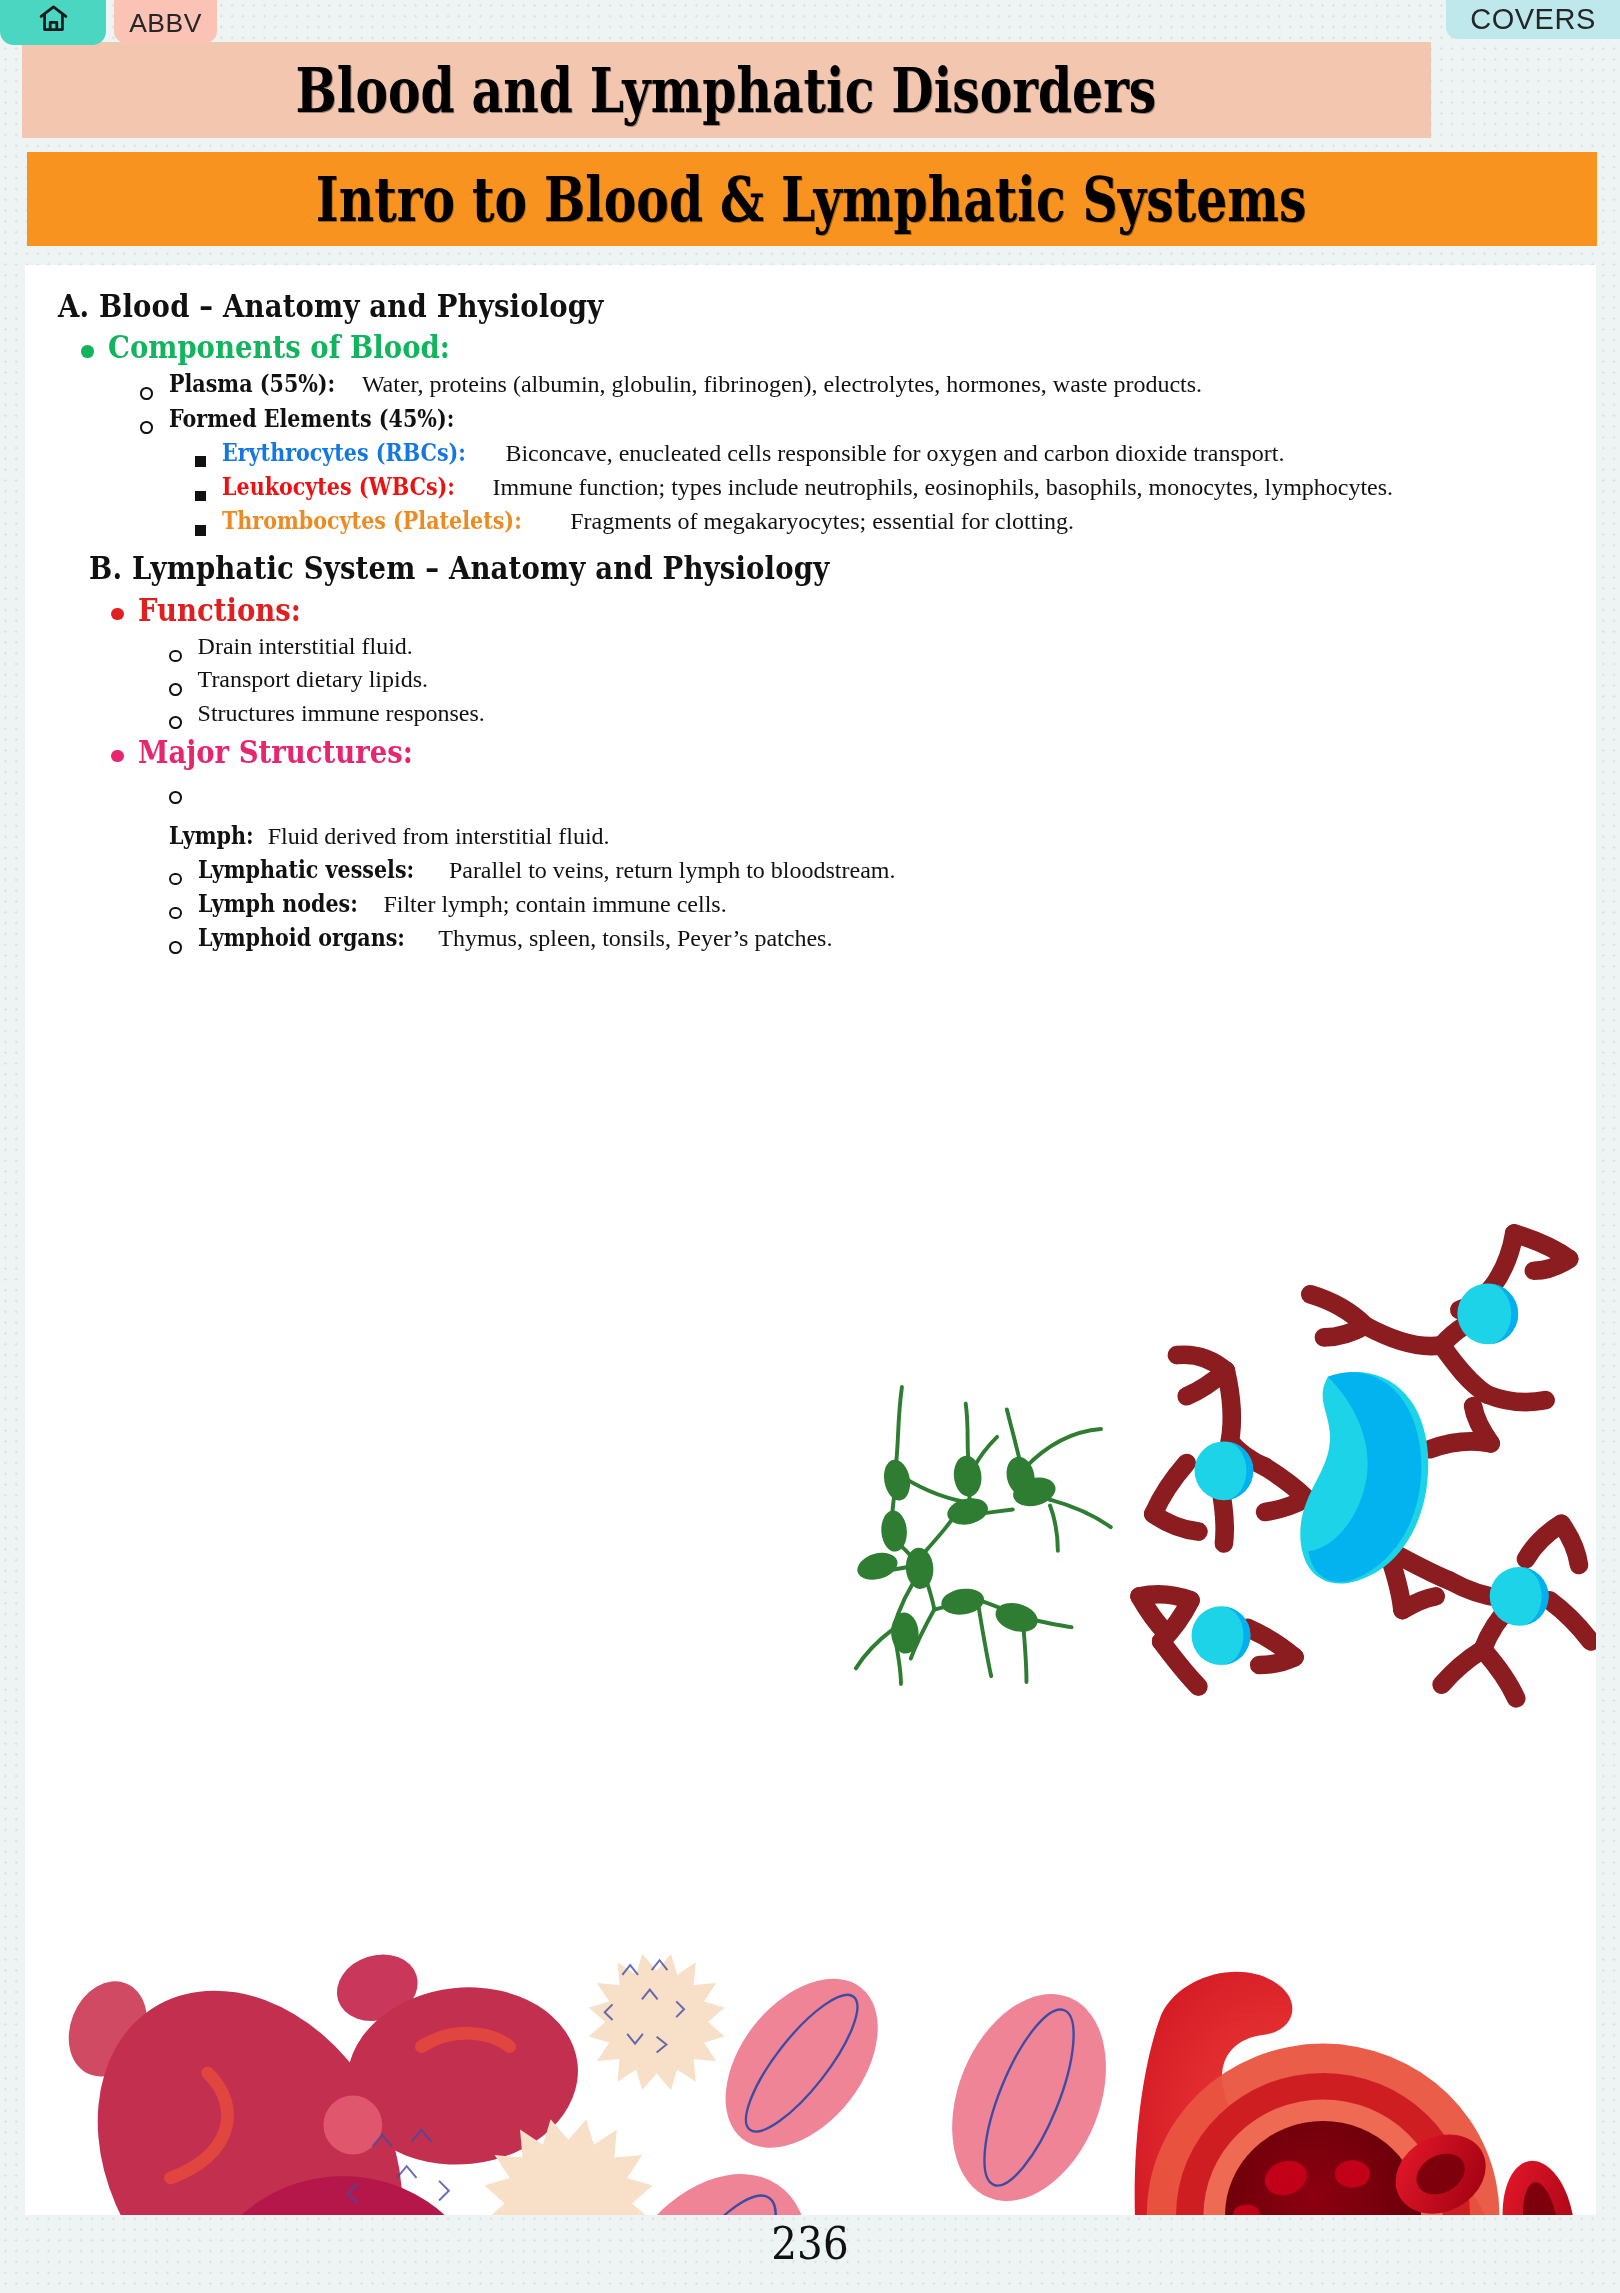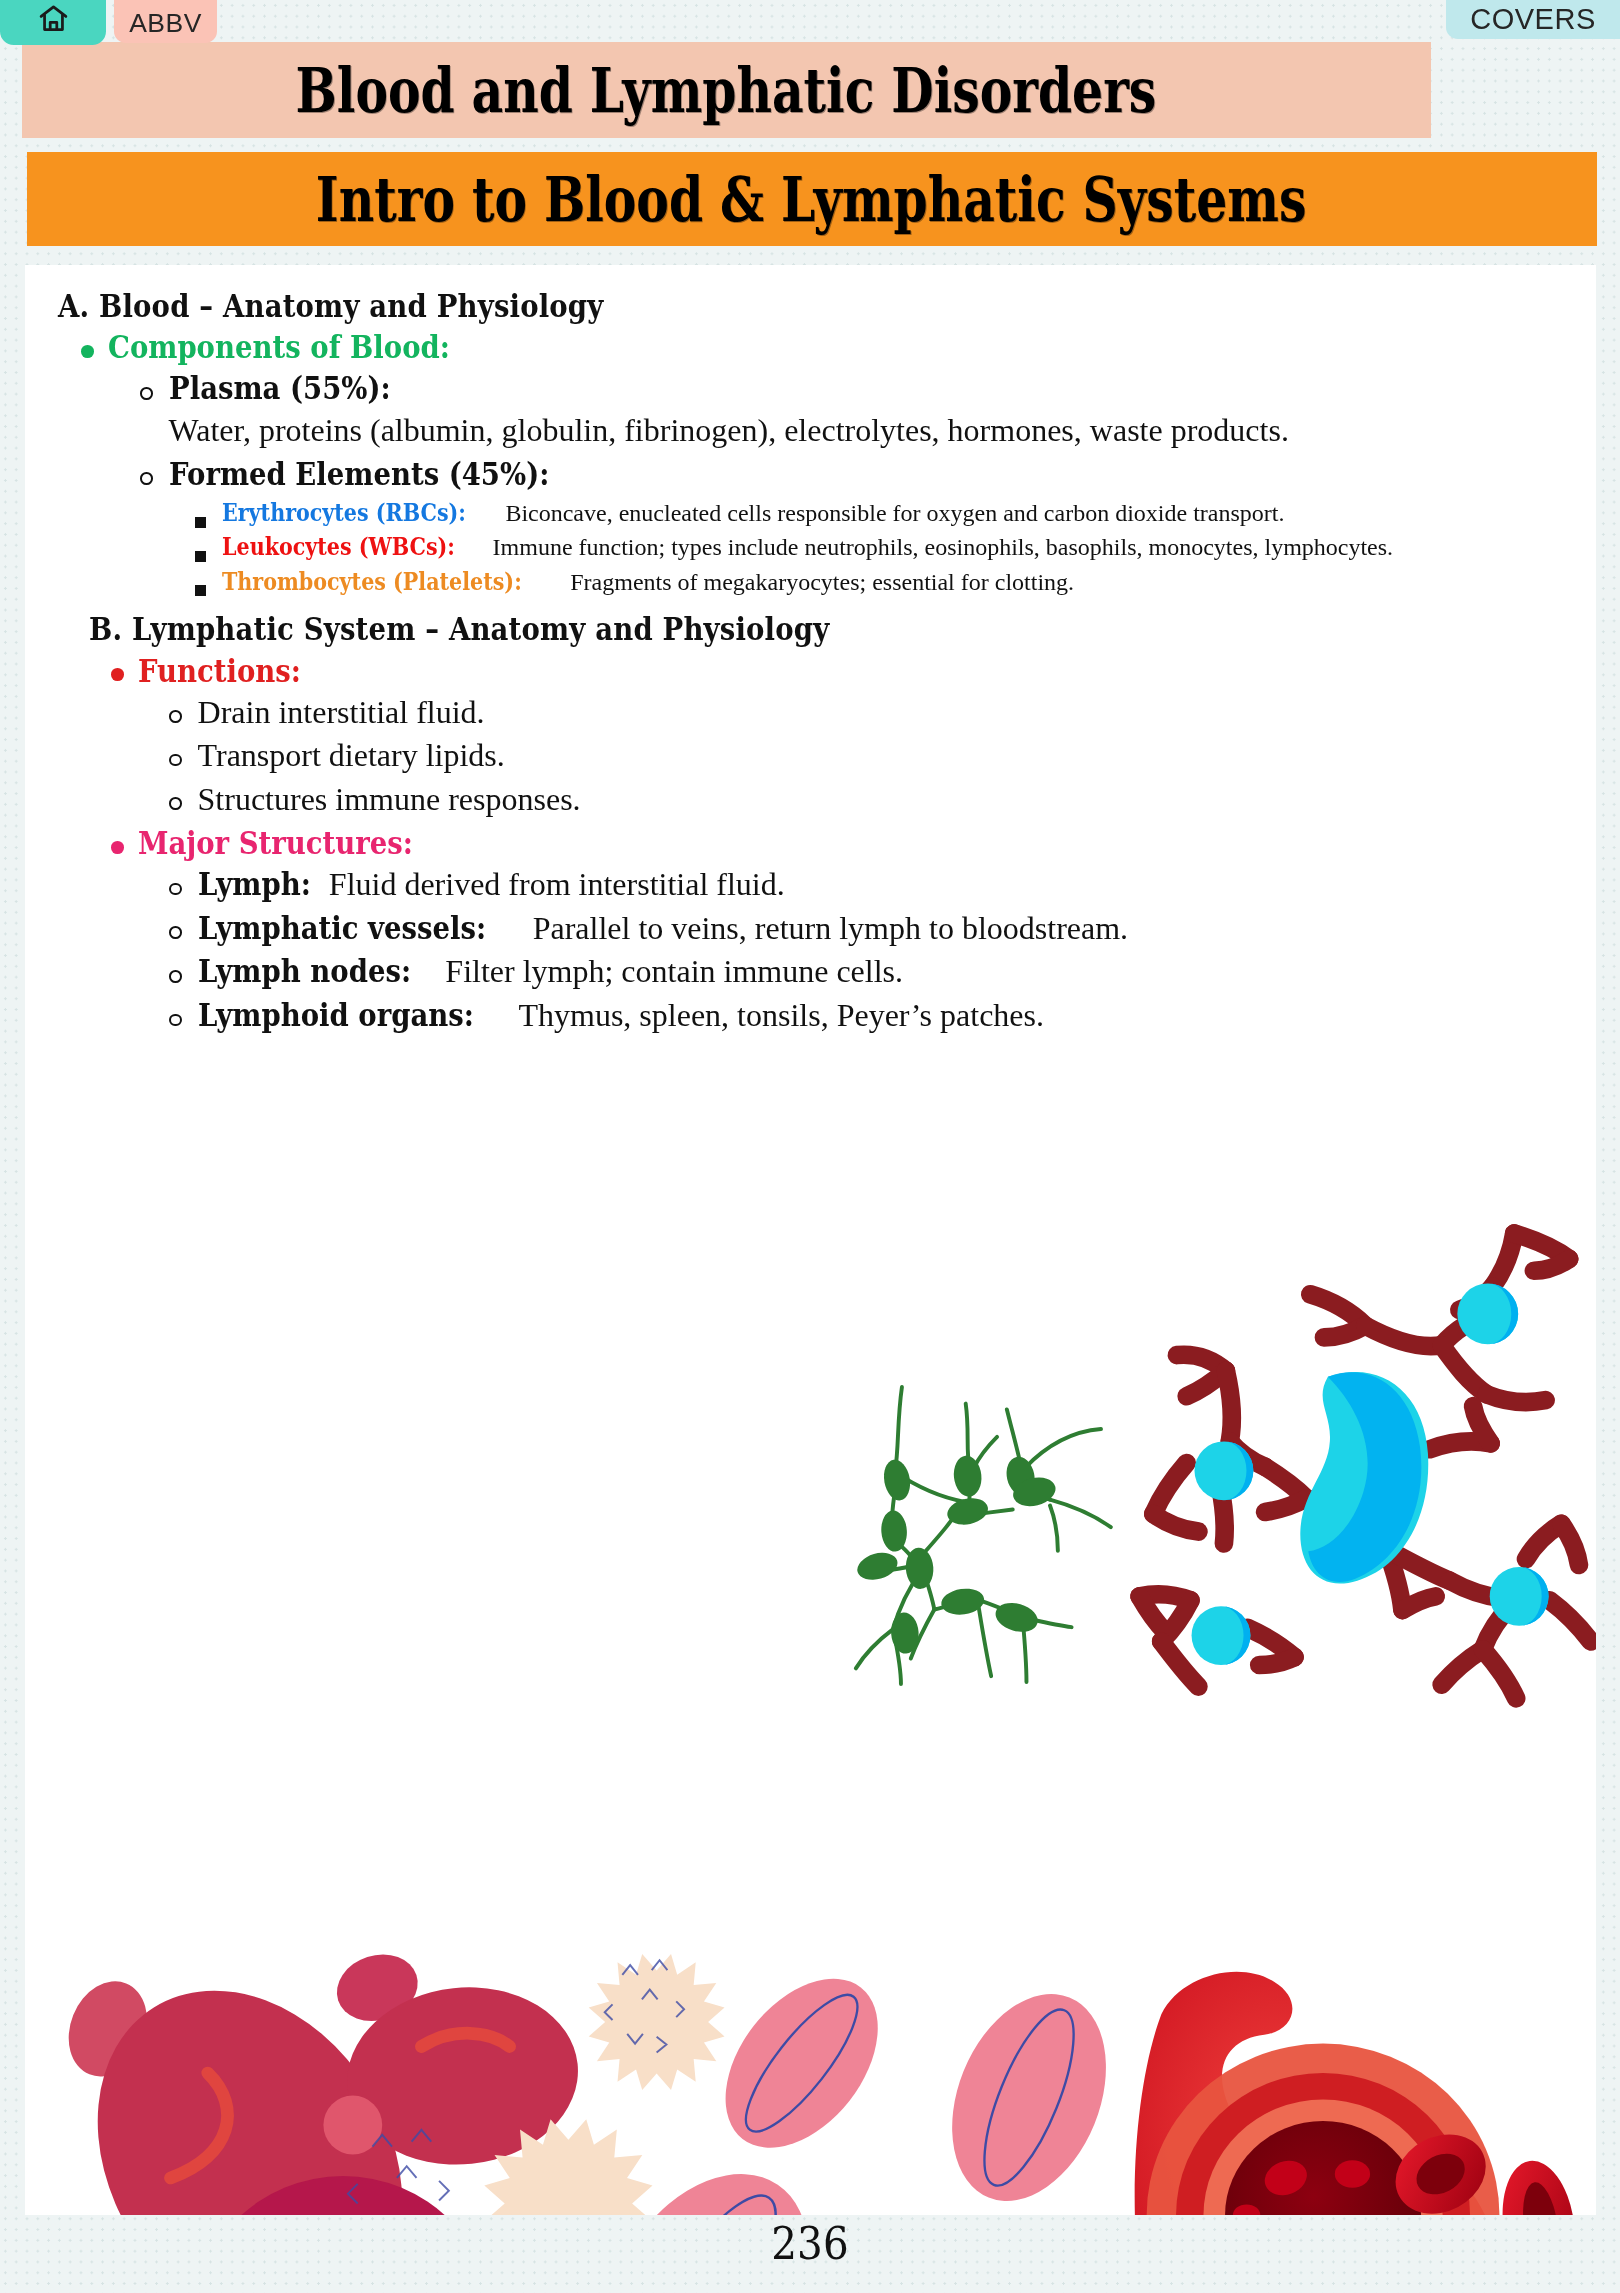--- a/index.html
+++ b/index.html
@@ -91,21 +91,21 @@
     font-family:"DejaVu Serif","Liberation Serif",serif;
     font-weight:bold;font-size:32px;
     transform:scaleX(.86);transform-origin:left center;
   }
 
   .lvl2{margin:2px 0 2px 102px;display:flex;align-items:flex-start;gap:15.7px;}
   .lvl2 .ring{
     width:12.7px;height:12.7px;border-radius:50%;
     border:2.5px solid #111;box-sizing:border-box;margin-top:18.6px;flex:0 0 auto;
   }
-  .lvl2 .txt{font-size:32px;line-height:1.30;color:#111;max-width:1274px;}
+  .lvl2 .txt{font-size:24px;line-height:1.30;color:#111;max-width:1274px;}
 
   .lvl3{margin:2px 0 2px 157px;display:flex;align-items:flex-start;gap:15.7px;}
   .lvl3 .sq{width:10.8px;height:10.8px;background:#111;margin-top:19.6px;flex:0 0 auto;}
   .lvl3 .txt{font-size:24px;line-height:1.30;color:#111;max-width:1225px;}
 
   b.cond{
     font-family:"DejaVu Serif","Liberation Serif",serif;
     font-weight:bold;display:inline-block;
     transform:scaleX(.86);transform-origin:left center;
   }
@@ -427,21 +427,21 @@
     <div class="lvl2" style="margin-left:131px;">
       <span class="ring"></span>
       <span class="txt">Structures immune responses.</span>
     </div>
 
     <div class="lvl1" style="margin-left:73px;">
       <span class="dot" style="background:#e8256f;"></span>
       <span class="lbl" style="color:#e8256f;">Major Structures:</span>
     </div>
 
-    <div class="lvl2" style="margin-left:131px;">
+    <div class="lvl2" style="margin-left:131px;flex-direction:column;">
       <span class="ring"></span>
       <span class="txt">
         <b class="cond">Lymph:</b><span class="sp"> Fluid derived from interstitial fluid.</span>
       </span>
     </div>
     <div class="lvl2" style="margin-left:131px;">
       <span class="ring"></span>
       <span class="txt">
         <b class="cond">Lymphatic vessels:</b><span class="sp"> Parallel to veins, return lymph to bloodstream.</span>
       </span>

